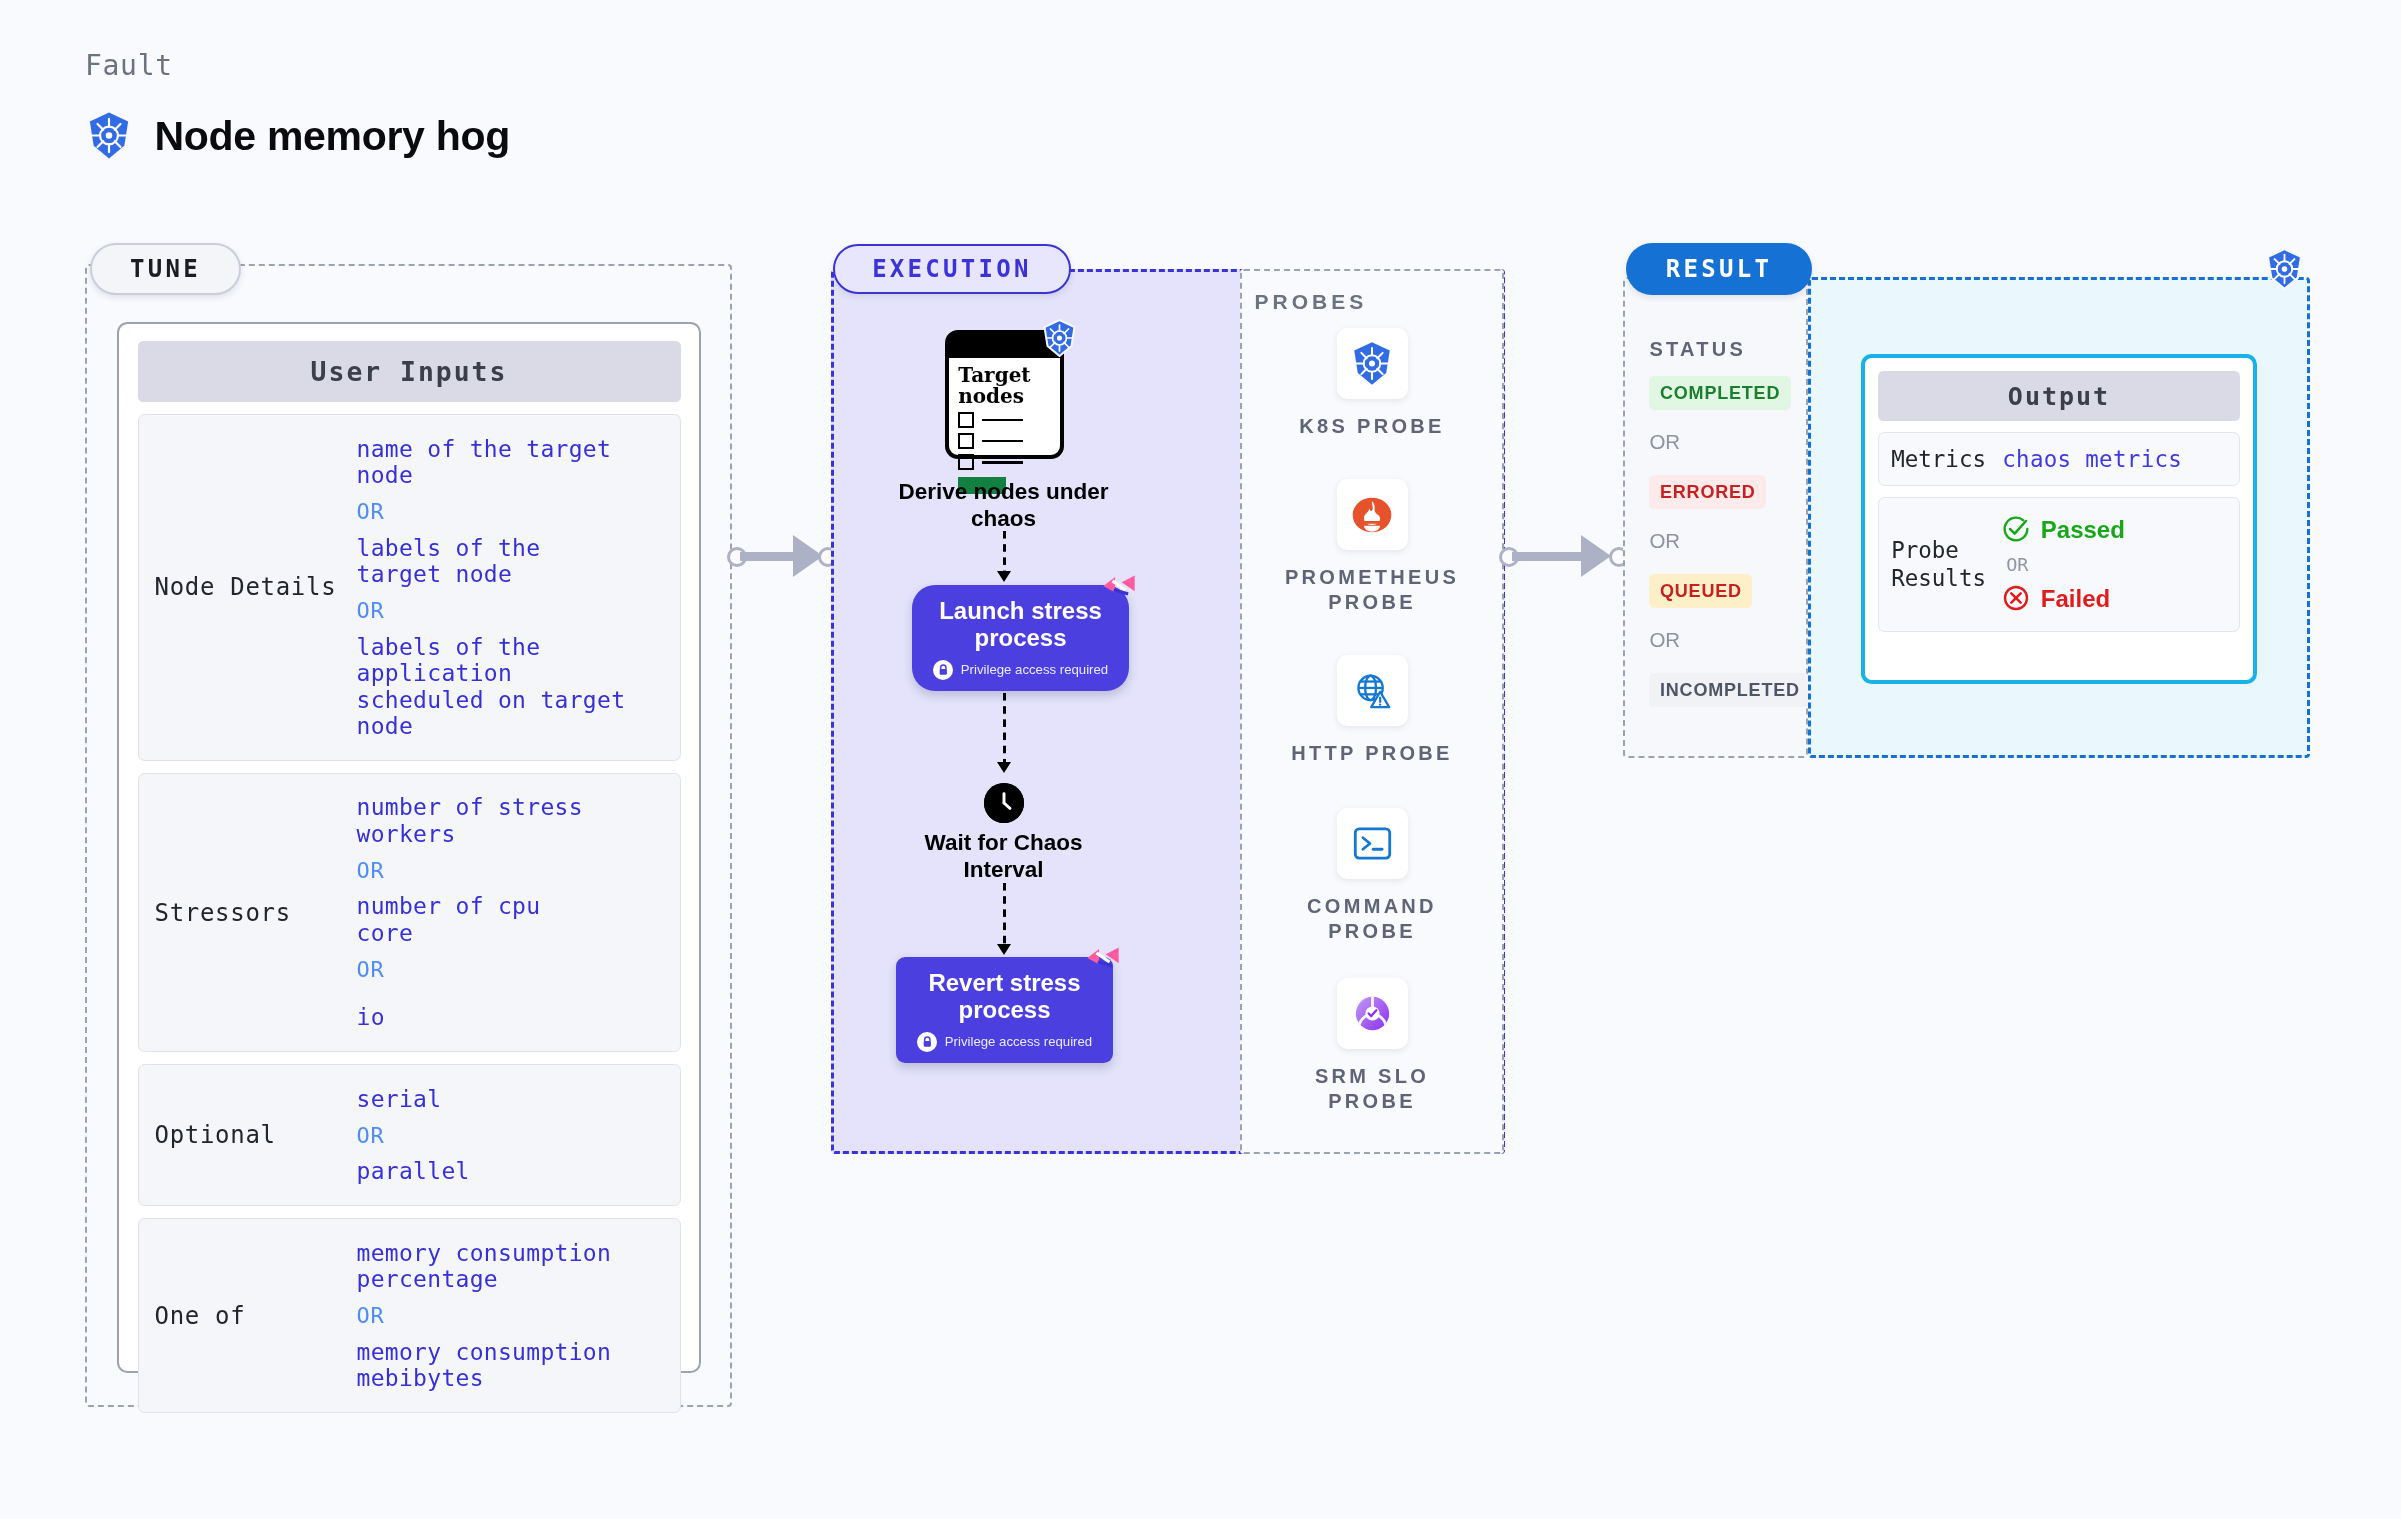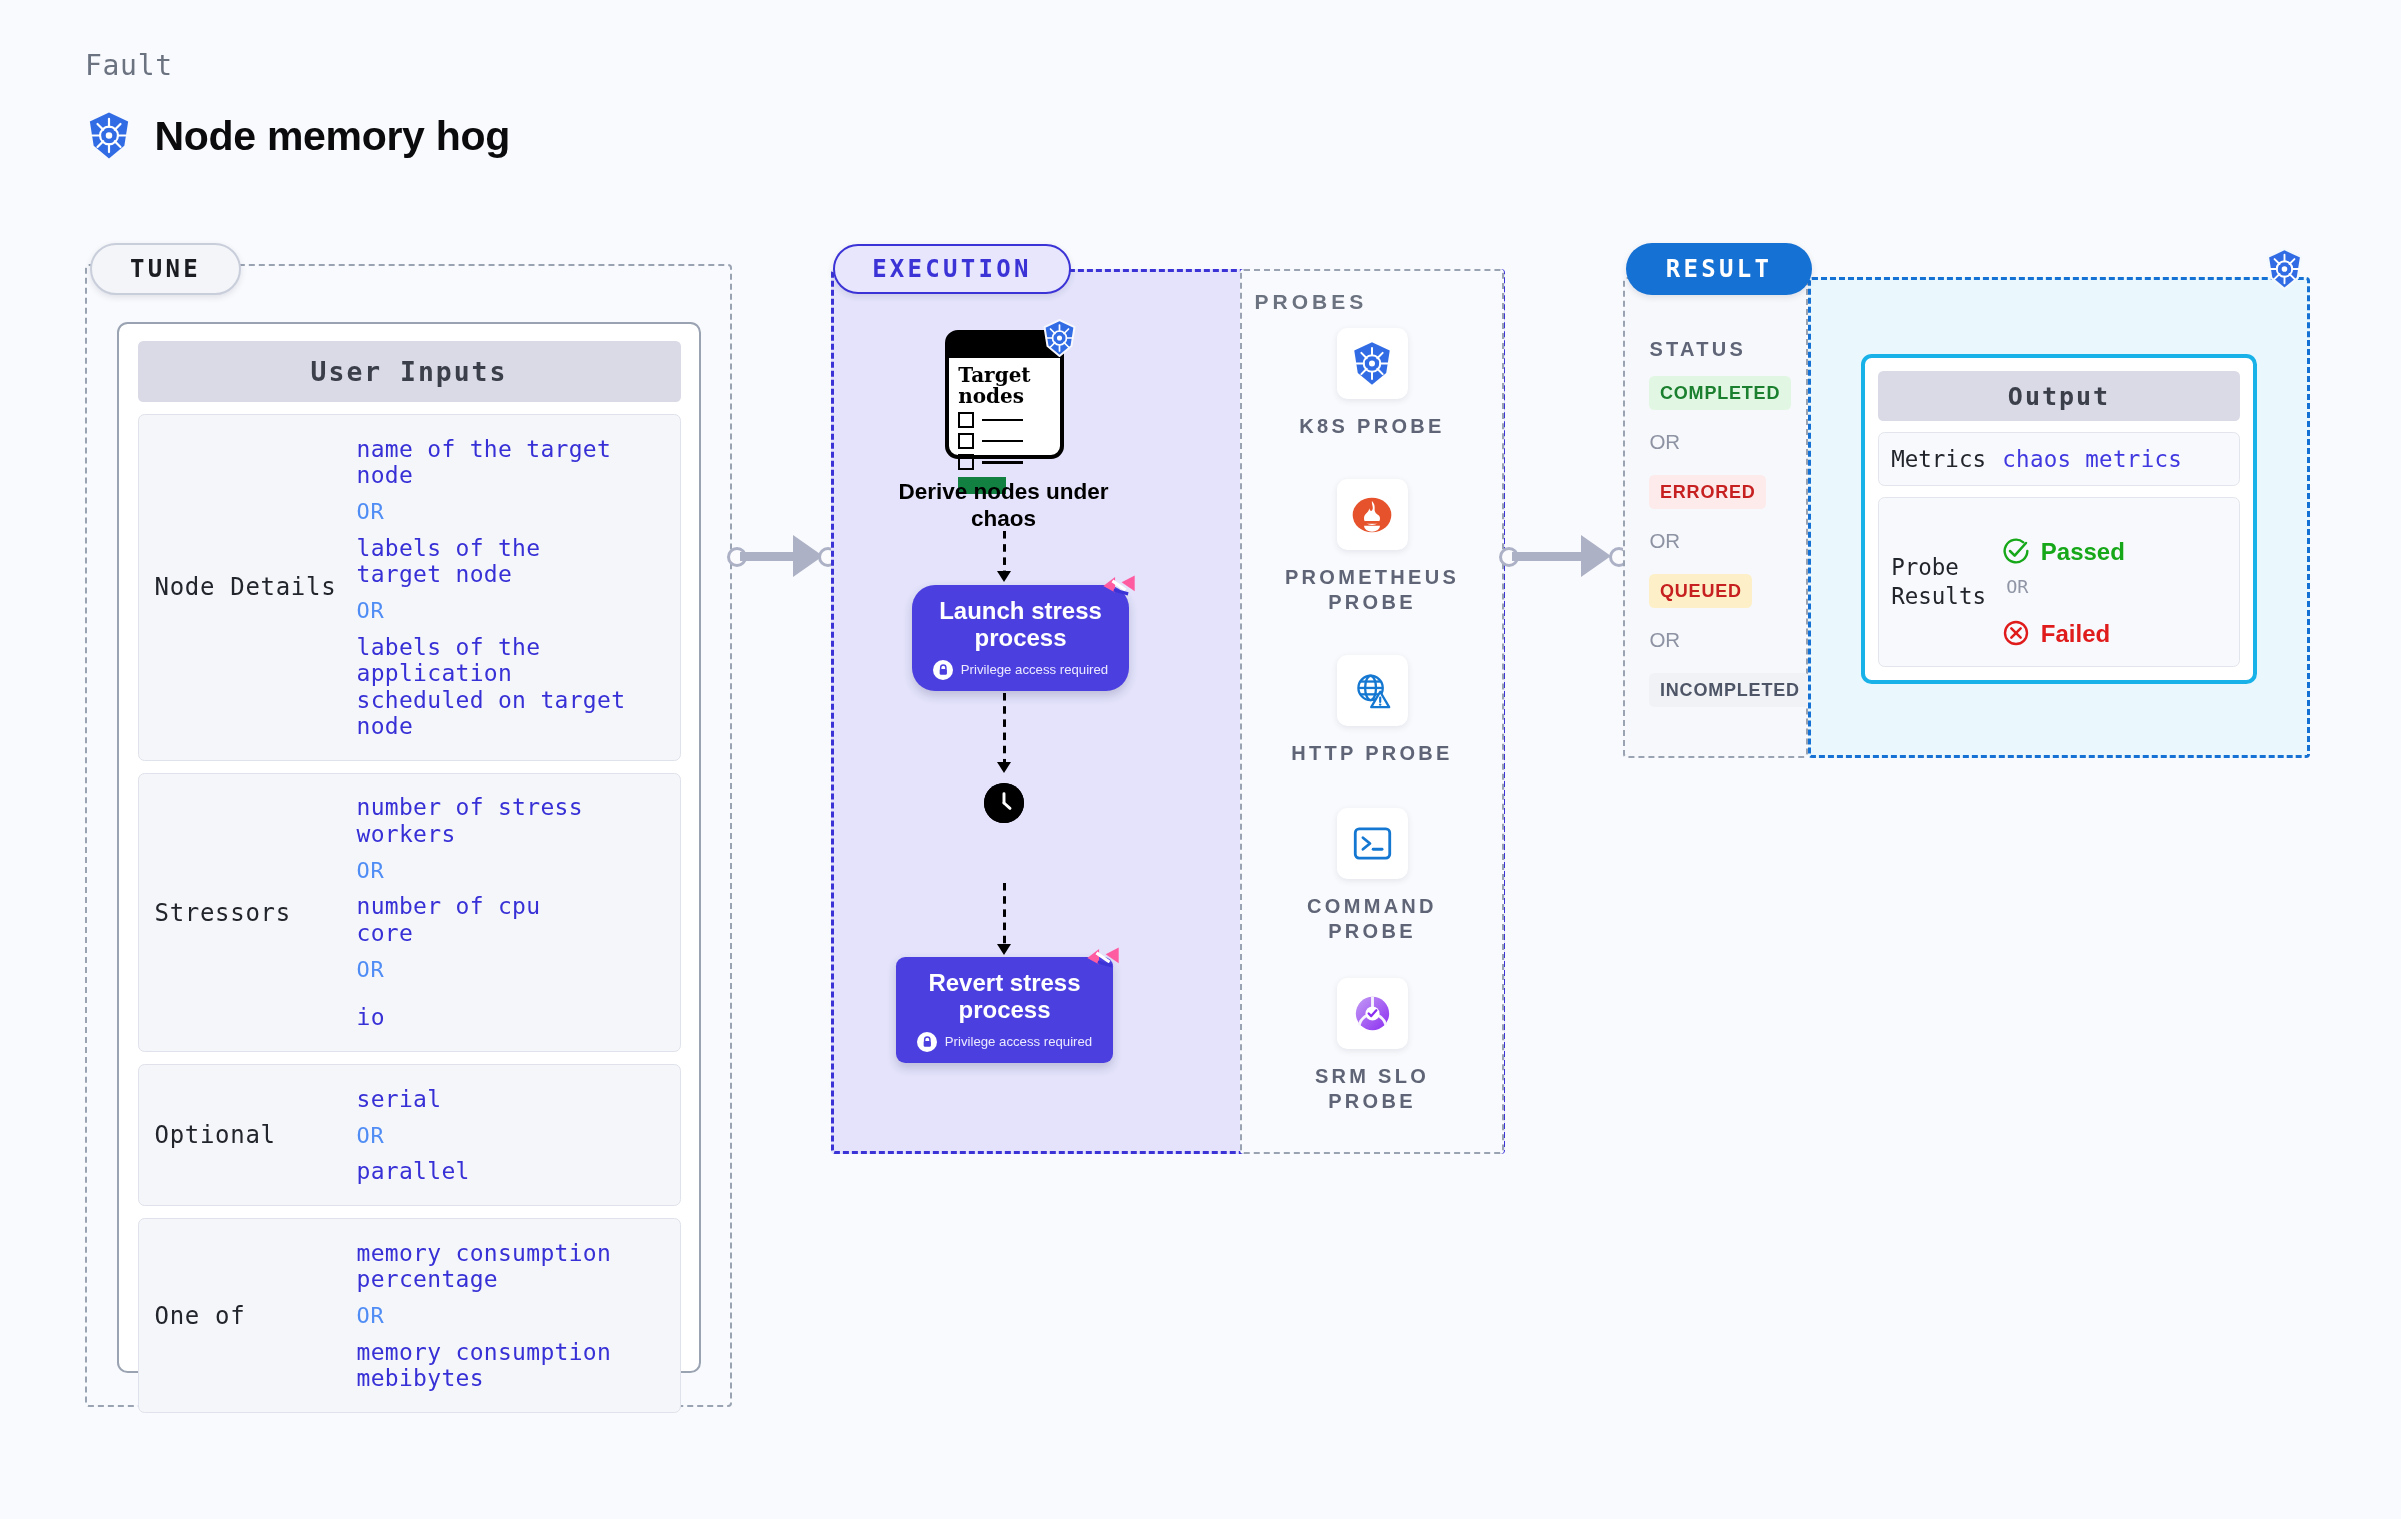--- a/index.html
+++ b/index.html
@@ -207,21 +207,21 @@
   }
   .out-label {
     width: 123px; padding-left: 12px;
     font-family: "DejaVu Sans Mono", monospace;
     font-size: 22.5px; color: #22252c; line-height: 1.25;
   }
   .out-val {
     font-family: "DejaVu Sans Mono", monospace;
     font-size: 22.5px; color: #4038e0; letter-spacing: 0.3px;
   }
-  .pr-line { display: flex; align-items: center; gap: 10.6px; margin-top: 22px; }
+  .pr-line { display: flex; align-items: center; gap: 10.6px; }
   .pr-text { font-size: 24px; font-weight: bold; }
   .pr-or { font-family: "DejaVu Sans Mono", monospace; font-size: 18.5px; color: #9096a6; margin: 9.2px 0 9.2px 4px; }
 
   
   .connector { position: absolute; height: 40px; }
   .conn-line { position: absolute; top: 17px; height: 9.2px; background: #adb1c6; }
   .conn-dot {
     position: absolute; top: 12px; width: 20px; height: 20px;
     border-radius: 50%; background: #fbfbfd; border: 3.3px solid #adb1c6;
   }
@@ -399,20 +399,22 @@
 
       <div class="clock" style="left:153px; top:514px;">
         <svg width="40" height="40" viewBox="0 0 60 60">
           <circle cx="30" cy="30" r="30" fill="#000"></circle>
           <g stroke="#fff" stroke-width="4.4" stroke-linecap="round">
             <line x1="30" y1="30" x2="30" y2="16"></line>
             <line x1="30" y1="30" x2="39" y2="38"></line>
           </g>
         </svg>
       </div>
+      <div class="node-caption" style="left:34px; top:560px; white-space:pre-line">Wait for Chaos
+Interval</div>
 
       <div class="dashed-arrow" style="left:172px; top:614px; height:63px;"></div>
       <div class="arrow-head" style="left:166px; top:675px;"></div>
 
       <div class="step-box" style="left:65px; top:688px;">
         <span class="harness-mark">
           <svg width="34" height="32" viewBox="0 0 52 48">
             <path d="M2 18 L20 4 L20 28 Z" fill="#ff5bA0"></path>
             <path d="M50 2 L50 26 L30 12 Z" fill="#ff5bA0"></path>
             <path d="M16 10 L36 24" stroke="#fff" stroke-width="5"></path>

